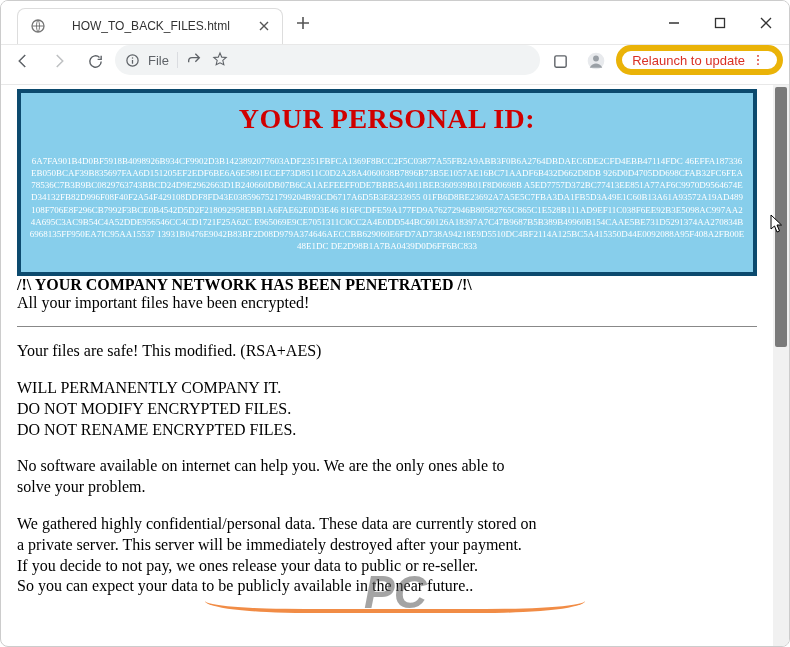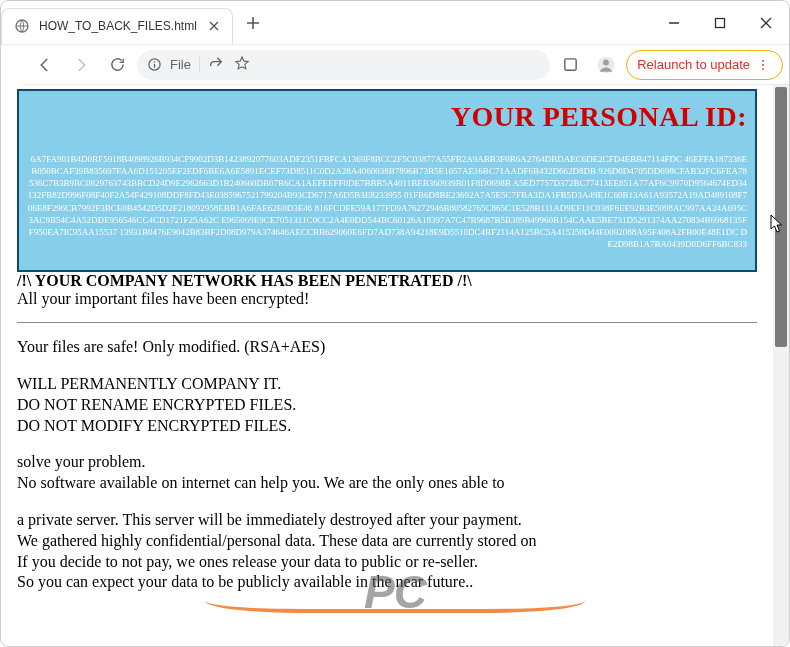--- a/index.html
+++ b/index.html
@@ -26,26 +26,26 @@
   background: #fff;
   display: flex;
   align-items: center;
   border-bottom: 1px solid #e8e8e8;
 }
 .tab {
   display: flex;
   align-items: center;
   height: 36px;
   padding: 0 10px 0 12px;
-  margin: 6px 0 0 0;
+  margin: 6px 0 0 16px;
   border-radius: 8px 8px 0 0;
   background: #fff;
   border: 1px solid #ddd;
   border-bottom: none;
-  gap: 9px;
+  gap: 26px;
   min-width: 200px;
 }
 .tab-icon {
   width: 16px; height: 16px;
   display: inline-flex;
   align-items: center; justify-content: center;
 }
 .tab-title {
   font-size: 12px;
   color: #333;
@@ -76,25 +76,23 @@
 .win-btn {
   width: 46px;
   display: inline-flex; align-items: center; justify-content: center;
   color: #333;
   cursor: pointer;
 }
 .win-btn svg { width: 12px; height: 12px; }
 .toolbar {
   height: 40px;
   display: flex;
-  align-items: center;
   padding: 0 6px;
   gap: 4px;
   border-bottom: 1px solid #e8e8e8;
-  margin-left: 22px;
 }
 .tb-btn {
   width: 32px; height: 32px;
   border-radius: 16px;
   display: inline-flex; align-items: center; justify-content: center;
   color: #5f6368;
   cursor: pointer;
 }
 .addr {
   flex: 1;
@@ -111,21 +109,21 @@
 }
 .addr .file-icon { color: #5f6368; display:inline-flex; }
 .addr-prefix { color: #5f6368; }
 .addr-sep { color: #5f6368; width:1px; height:16px; background:#dadce0; }
 .addr-path { white-space: nowrap; overflow: hidden; text-overflow: ellipsis; color:#3c4043; flex:1; }
 .addr-actions { display:flex; gap:10px; color:#5f6368; }
 .relaunch {
   display: inline-flex; align-items: center;
   gap: 4px;
   height: 30px;
-  border: 1px solid #eab308;
+  border: 6px solid #eab308;
   border-radius: 15px;
   padding: 0 10px;
   color: #d93025;
   font-size: 13px;
   cursor: pointer;
 }
 .relaunch .dots {
   width: 18px; display:inline-flex; align-items:center; justify-content:center;
 }
 .content-area {
@@ -146,24 +144,24 @@
 }
 .scrollbar-thumb {
   position: absolute;
   top: 2px; left: 2px; right: 2px;
   height: 260px;
   background: #7a7a7a;
   border-radius: 2px;
 }
 .id-panel {
   background: #87CEEB;
-  border: 2px solid #0c4a6e;
+  border: 4px solid #0c4a6e;
   padding: 10px 8px 20px 8px;
   margin-top: 4px;
-  text-align: right;
+  text-align: center;
 }
 .id-title {
   color: #d00000;
   font-weight: bold;
   font-size: 28px;
   letter-spacing: 0.5px;
   font-family: "Times New Roman", serif;
 }
 .id-text {
   color: #ffffff;
@@ -342,33 +340,33 @@
           <span>E965069E9CE7051311C0CC2A4E0DD544BC60126A18397A7C47B9687B5B389B49960B154CAAE5BE731D5291374AA270834B6968135FF950EA7IC95AA15537</span>
           <span>13931B0476E9042B83BF2D08D979A374646AECCBB629060E6FD7AD738A94218E9D5510DC4BF2114A125BC5A415350D44E0092088A95F408A2FB00E48E1DC</span>
           <span>DE2D98B1A7BA0439D0D6FF6BC833</span>
         </div>
       </div>
 
       <div class="body-text">
         <div class="warn-line">/!\ YOUR COMPANY NETWORK HAS BEEN PENETRATED /!\</div>
         <div class="enc-line">All your important files have been encrypted!</div>
         <hr class="sep">
-        <div class="para">Your files are safe! Only modified. (RSA+AES)</div>
+        <div class="para">Your files are safe! This modified. (RSA+AES)</div>
         <div class="para">
           <div>WILL PERMANENTLY COMPANY IT.</div>
+          <div>DO NOT MODIFY ENCRYPTED FILES.</div>
           <div>DO NOT RENAME ENCRYPTED FILES.</div>
-          <div>DO NOT MODIFY ENCRYPTED FILES.</div>
         </div>
         <div class="para">
+          <div>No software available on internet can help you. We are the only ones able to</div>
           <div>solve your problem.</div>
-          <div>No software available on internet can help you. We are the only ones able to</div>
         </div>
         <div class="para">
+          <div>We gathered highly confidential/personal data. These data are currently stored on</div>
           <div>a private server. This server will be immediately destroyed after your payment.</div>
-          <div>We gathered highly confidential/personal data. These data are currently stored on</div>
           <div>If you decide to not pay, we ones release your data to public or re-seller.</div>
           <div>So you can expect your data to be publicly available in the near future..</div>
         </div>
       </div>
     </div>
     <div class="scrollbar-fake">
       <div class="scrollbar-thumb"></div>
     </div>
   </div>
 </div>

